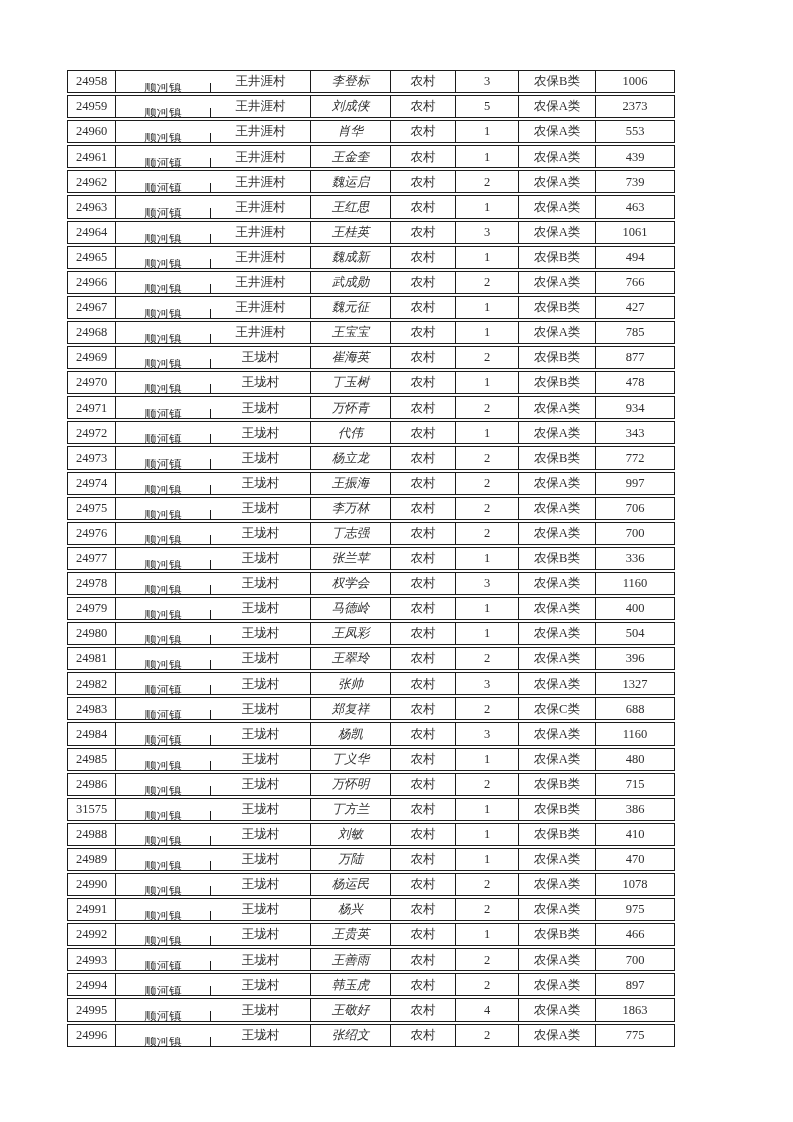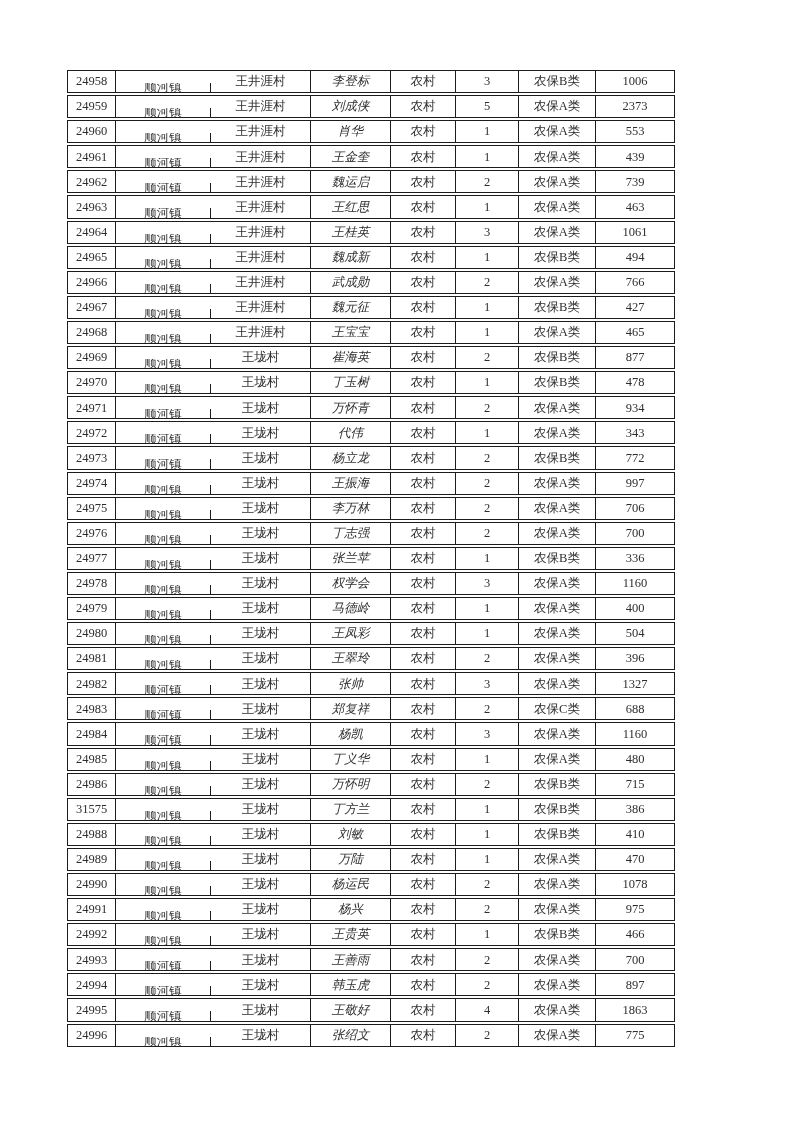--- a/index.html
+++ b/index.html
@@ -169,21 +169,21 @@
   </div>
 
   <div class="row">
     <div class="cell c0">24968</div>
     <div class="cell c1">顺河镇</div>
     <div class="cell c2">王井涯村</div>
     <div class="cell c3">王宝宝</div>
     <div class="cell c4">农村</div>
     <div class="cell c5">1</div>
     <div class="cell c6">农保A类</div>
-    <div class="cell c7">465</div>
+    <div class="cell c7">785</div>
   </div>
 
   <div class="row">
     <div class="cell c0">24969</div>
     <div class="cell c1">顺河镇</div>
     <div class="cell c2">王垅村</div>
     <div class="cell c3">崔海英</div>
     <div class="cell c4">农村</div>
     <div class="cell c5">2</div>
     <div class="cell c6">农保B类</div>

